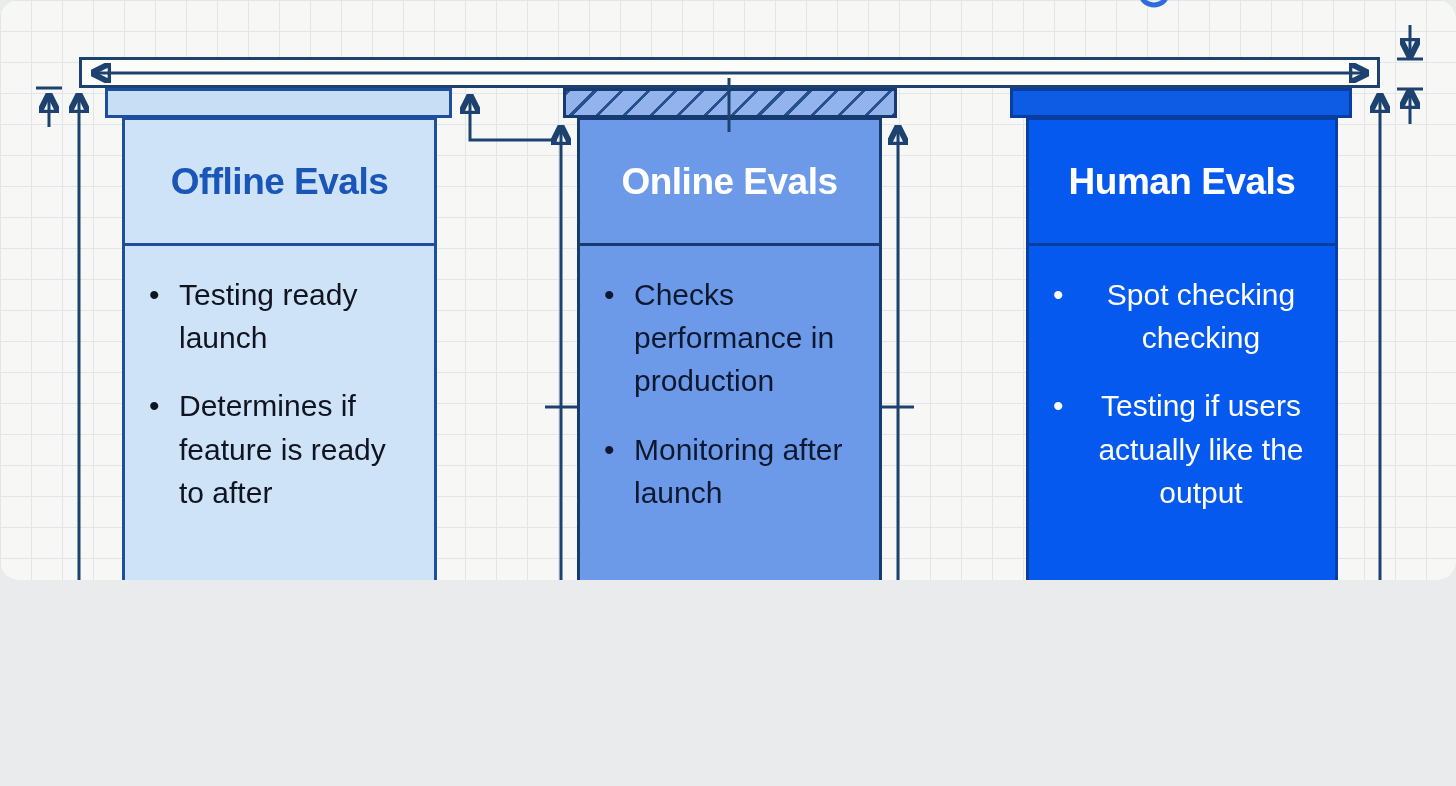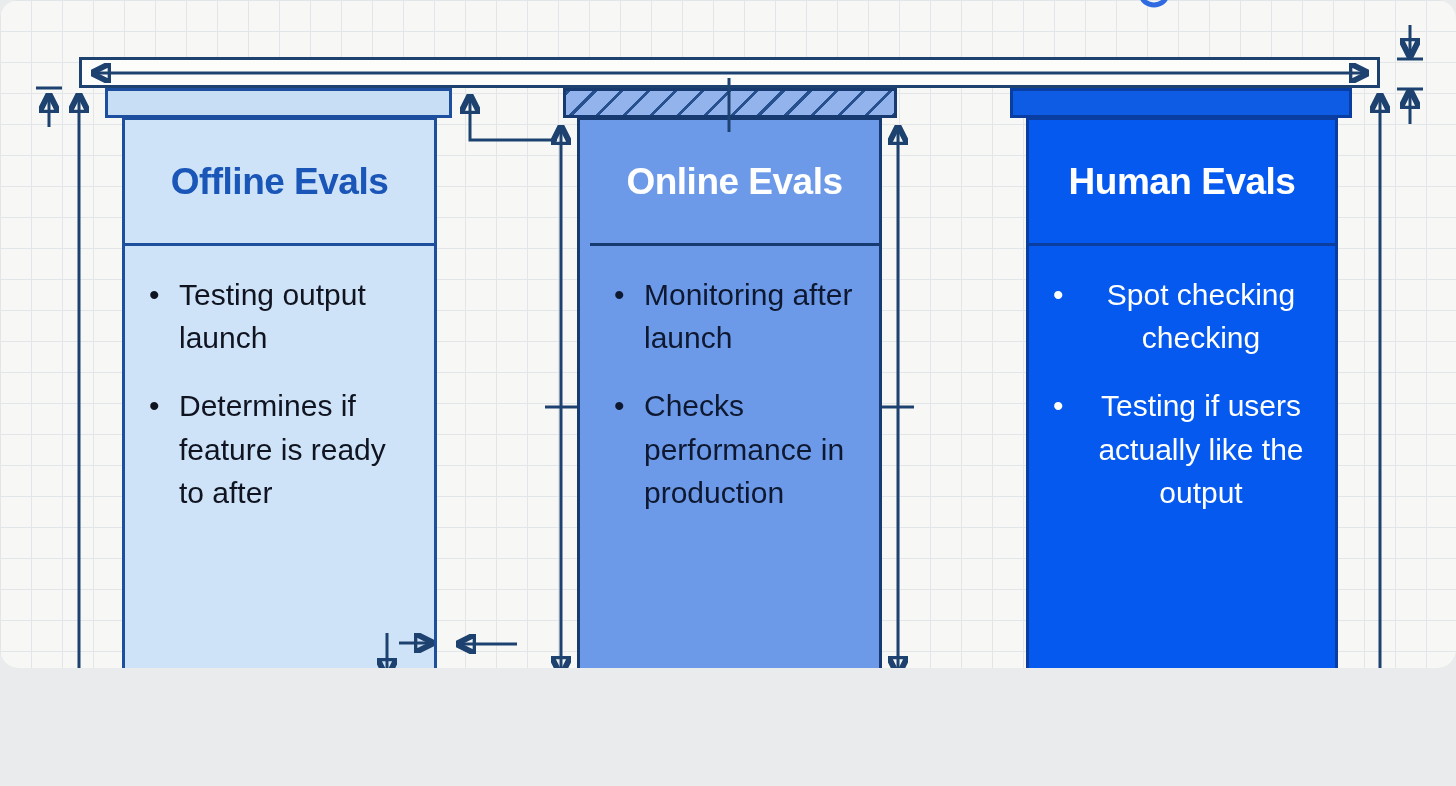--- a/index.html
+++ b/index.html
@@ -1,18 +1,18 @@
 <!DOCTYPE html>
 <html><head>
 <meta charset="utf-8">
 <style>
   html,body{margin:0;padding:0;background:#e9ebed;}
   .canvas{
     position:relative;
-    width:1456px;height:668px;
+    width:1456px;height:580px;
     overflow:hidden;
     font-family:"Liberation Sans", sans-serif;
     background-color:#f7f8f5;
     background-image:
       repeating-linear-gradient(to right, #e2e6e8 0 1px, transparent 1px 31px),
       repeating-linear-gradient(to bottom, #e2e6e8 0 1px, transparent 1px 31px);
     border-radius: 19px;
   }
   
   .beam{
@@ -32,21 +32,21 @@
   .hatched{
     background:
       repeating-linear-gradient(135deg, var(--hatch_line) 0 3px, transparent 3px 19px),
       var(--capital);
   }
   .p1 .cap{left:105px;width:347px;}
   .p1 .shaft{left:122px;width:315px;}
   .p1 .b1{left:107px;width:343px;}
   .p1 .b2{left:93px;width:370px;}
   .p2 .cap{left:563px;width:334px;}
-  .p2 .shaft{left:577px;width:305px;padding-left:10px;}
+  .p2 .shaft{left:577px;width:305px;}
   .p2 .b1{left:562px;width:336px;height:17px;}
   .p2 .b2{left:548px;top:695px;width:362px;height:31px;}
   .p3 .cap{left:1010px;width:342px;}
   .p3 .shaft{left:1026px;width:312px;text-align:center;}
   .p3 .b1{left:1008px;width:342px;}
   .p3 .b2{left:995px;width:370px;}
   .title{
     height:123px;border-bottom:3px solid var(--border);
     display:flex;align-items:center;justify-content:center;
     font-size:37px;font-weight:700;color:var(--title);letter-spacing:-0.5px;
@@ -70,35 +70,35 @@
 
   <div class="beam"></div>
 
   <div class="pillar p1" style="--fill: #cfe3f8; --capital: #c8def5; --border: #1e4f9e; --title: #1a55b8; --text: #0f1420;">
     <div class="cap"></div>
     <div class="b2"></div>
     <div class="b1"></div>
     <div class="shaft">
       <div class="title">Offline Evals</div>
       <ul class="bullets">
-        <li>Testing output launch</li>
+        <li>Testing ready launch</li>
         <li>Determines if feature is ready to after</li>
       </ul>
     </div>
   </div>
 
   <div class="pillar p2" style="--fill: #6d9ae8; --capital: #93b3ec; --border: #173b70; --title: #ffffff; --text: #0e1830; --hatch_line: #27508f;">
     <div class="cap hatched"></div>
     <div class="b2 hatched"></div>
     <div class="b1"></div>
     <div class="shaft">
       <div class="title">Online Evals</div>
       <ul class="bullets">
+        <li>Checks performance in production</li>
         <li>Monitoring after launch</li>
-        <li>Checks performance in production</li>
       </ul>
     </div>
   </div>
 
   <div class="pillar p3" style="--fill: #0559ef; --capital: #0f5ce4; --border: #0a3da0; --title: #ffffff; --text: #ffffff;">
     <div class="cap"></div>
     <div class="b2"></div>
     <div class="b1"></div>
     <div class="shaft">
       <div class="title">Human Evals</div>

